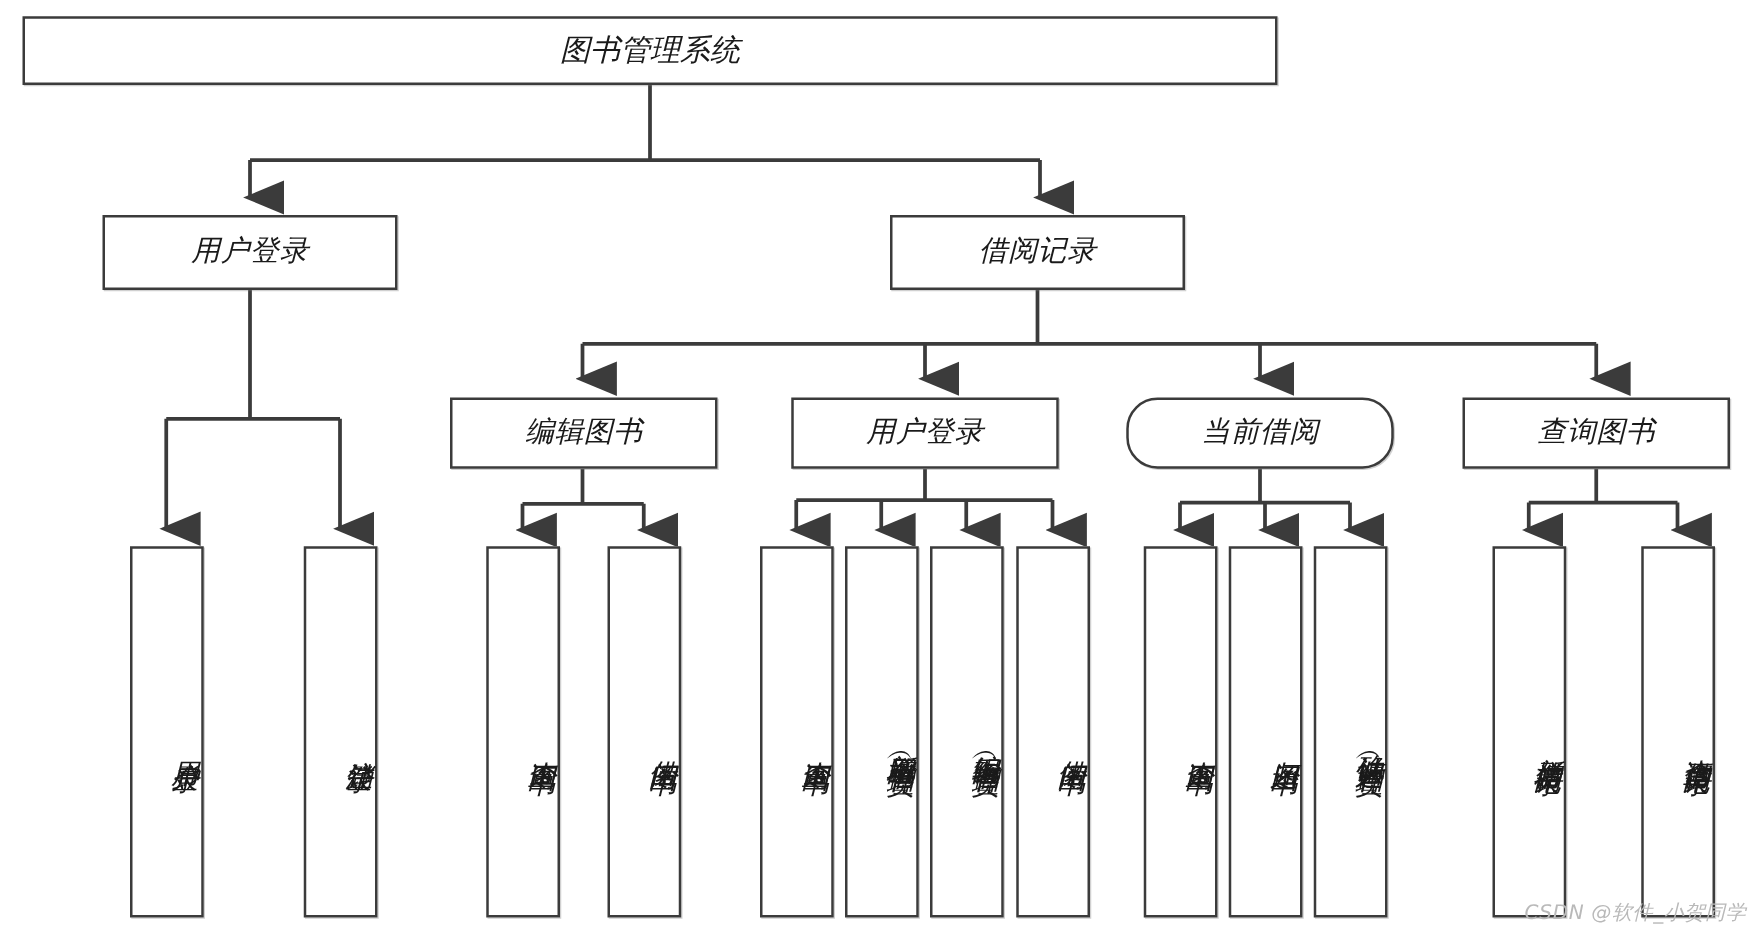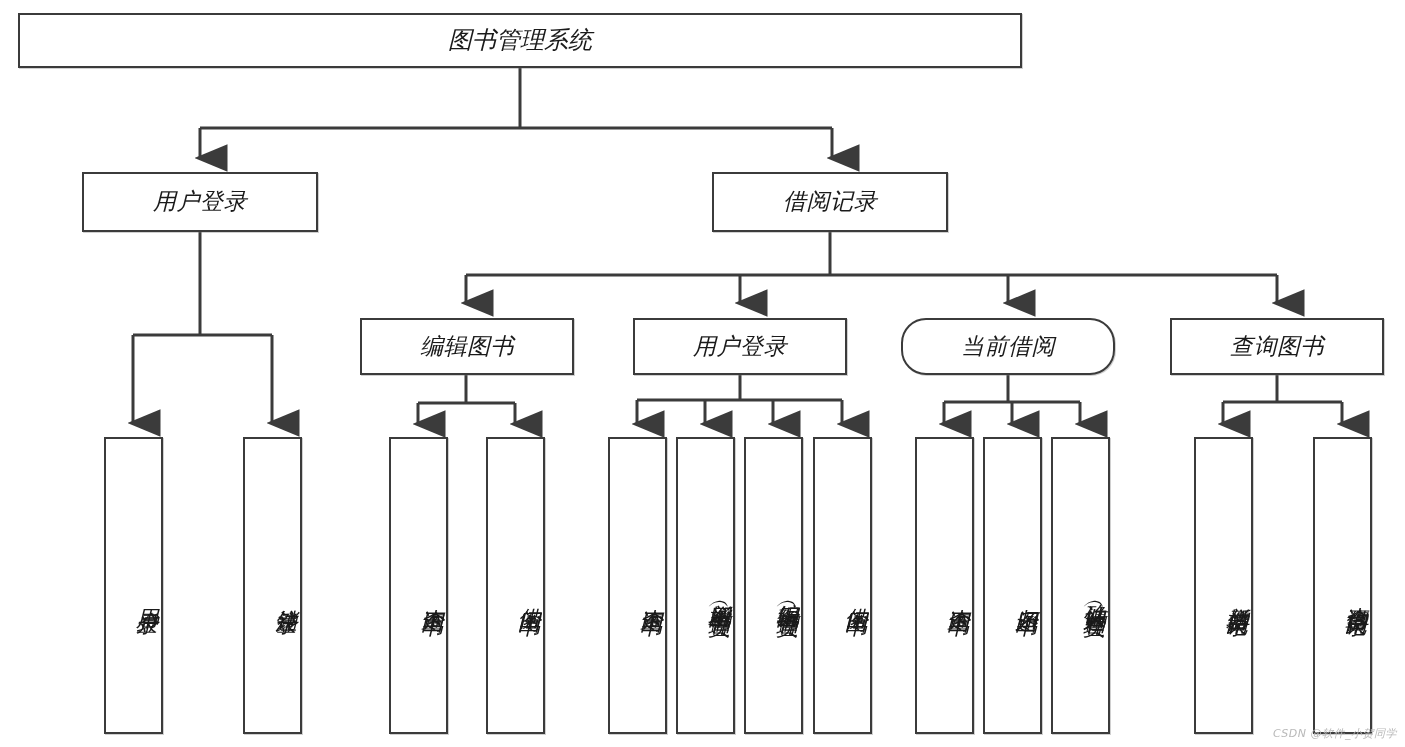--- a/index.html
+++ b/index.html
@@ -56,21 +56,21 @@
   .node.v .vtext {
     writing-mode: vertical-rl;
     text-orientation: upright;
     white-space: normal;
     display: block;
   }
   .watermark {
     position: absolute;
     right: 8px;
     bottom: 6px;
-    font-size: 11px;
+    font-size: 16px;
     color: #b9b9b9;
     letter-spacing: 0.5px;
     font-family: "DejaVu Sans", "Liberation Sans", sans-serif;
     user-select: none;
   }
 </style>
 </head>
 <body>
 
 <div id="canvas">

